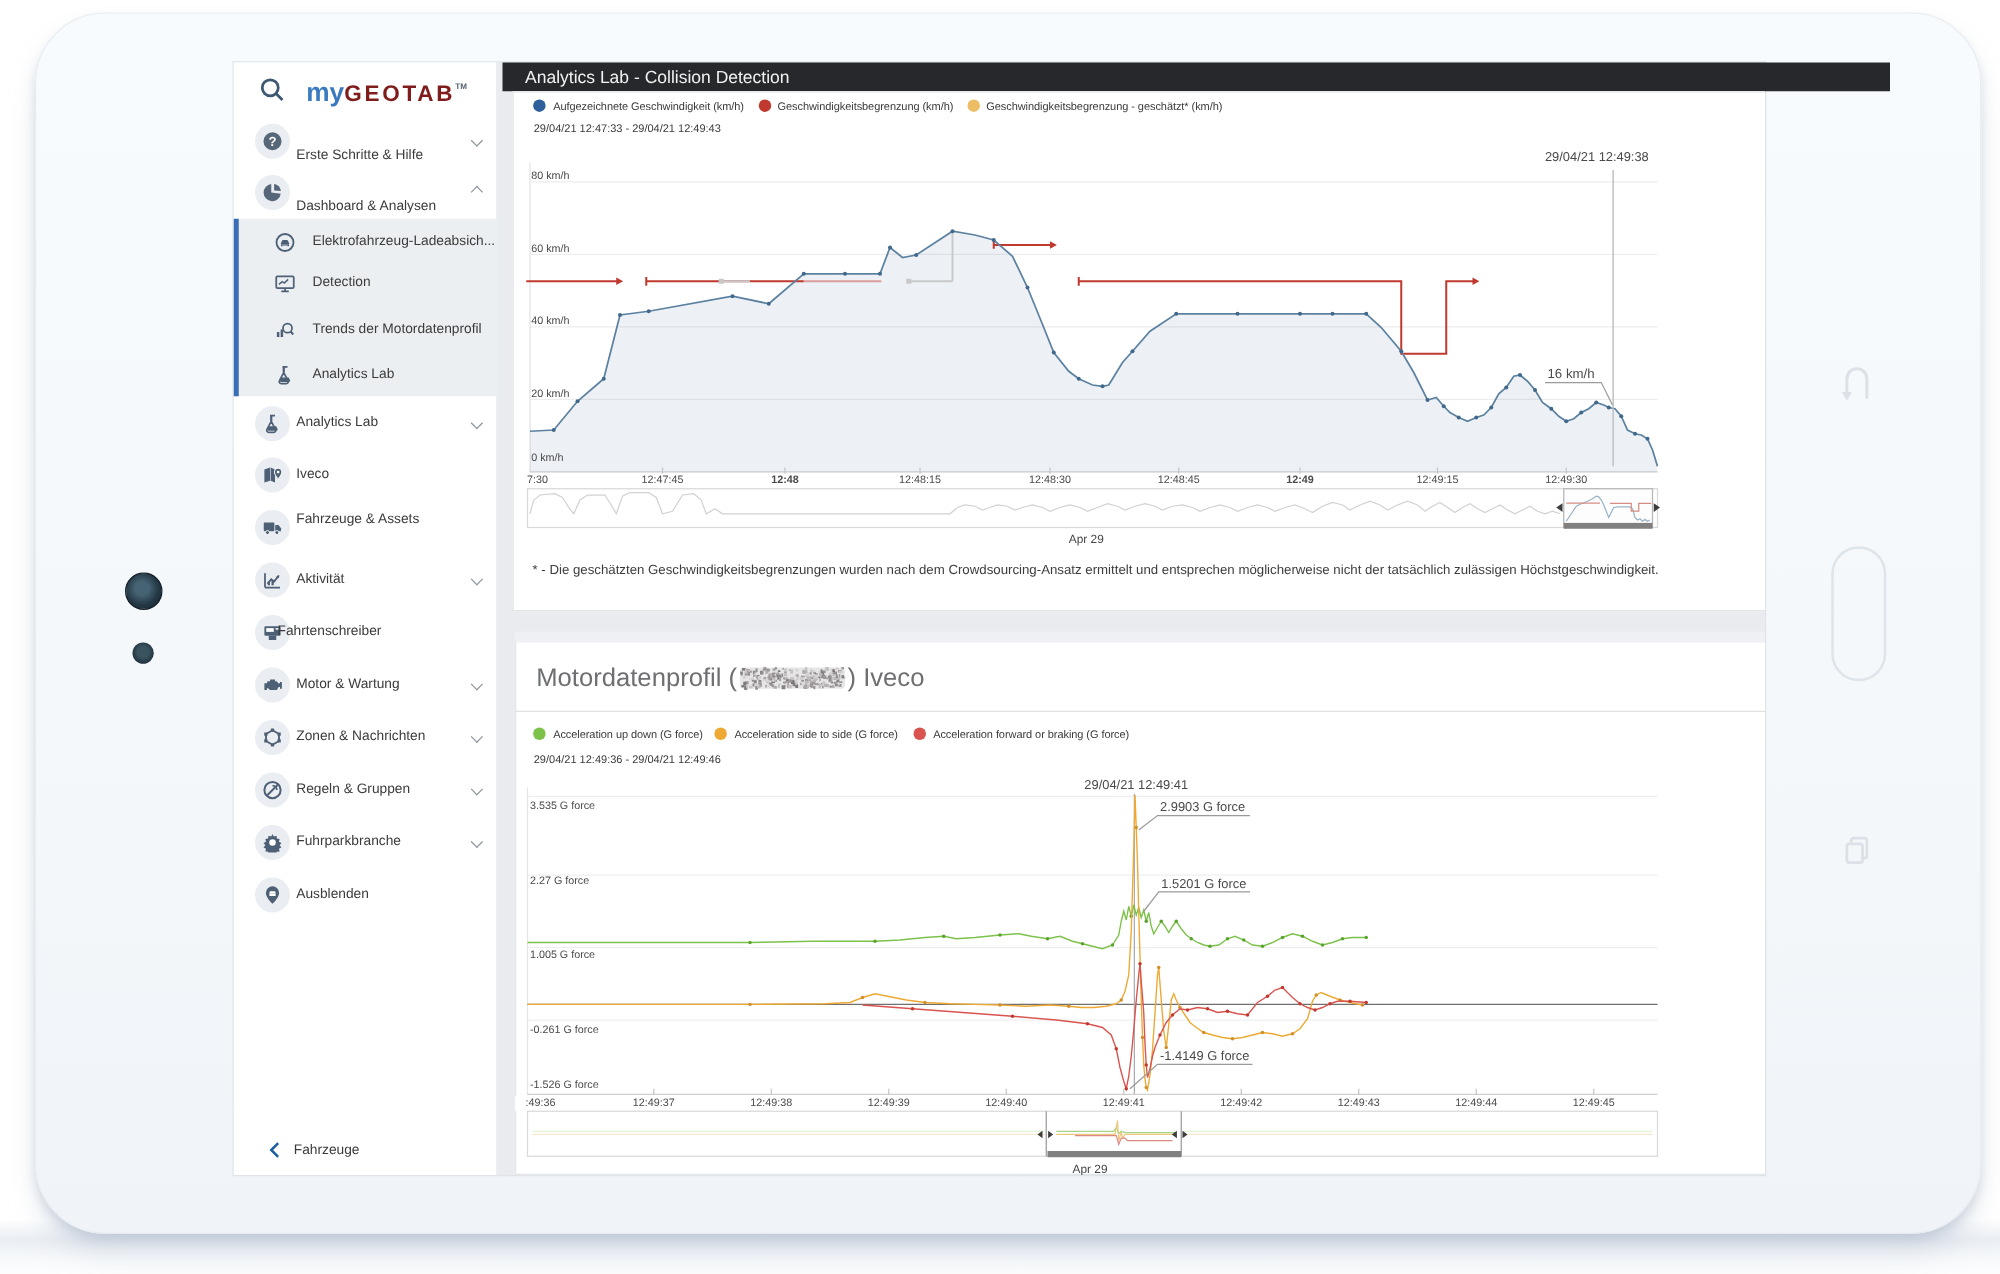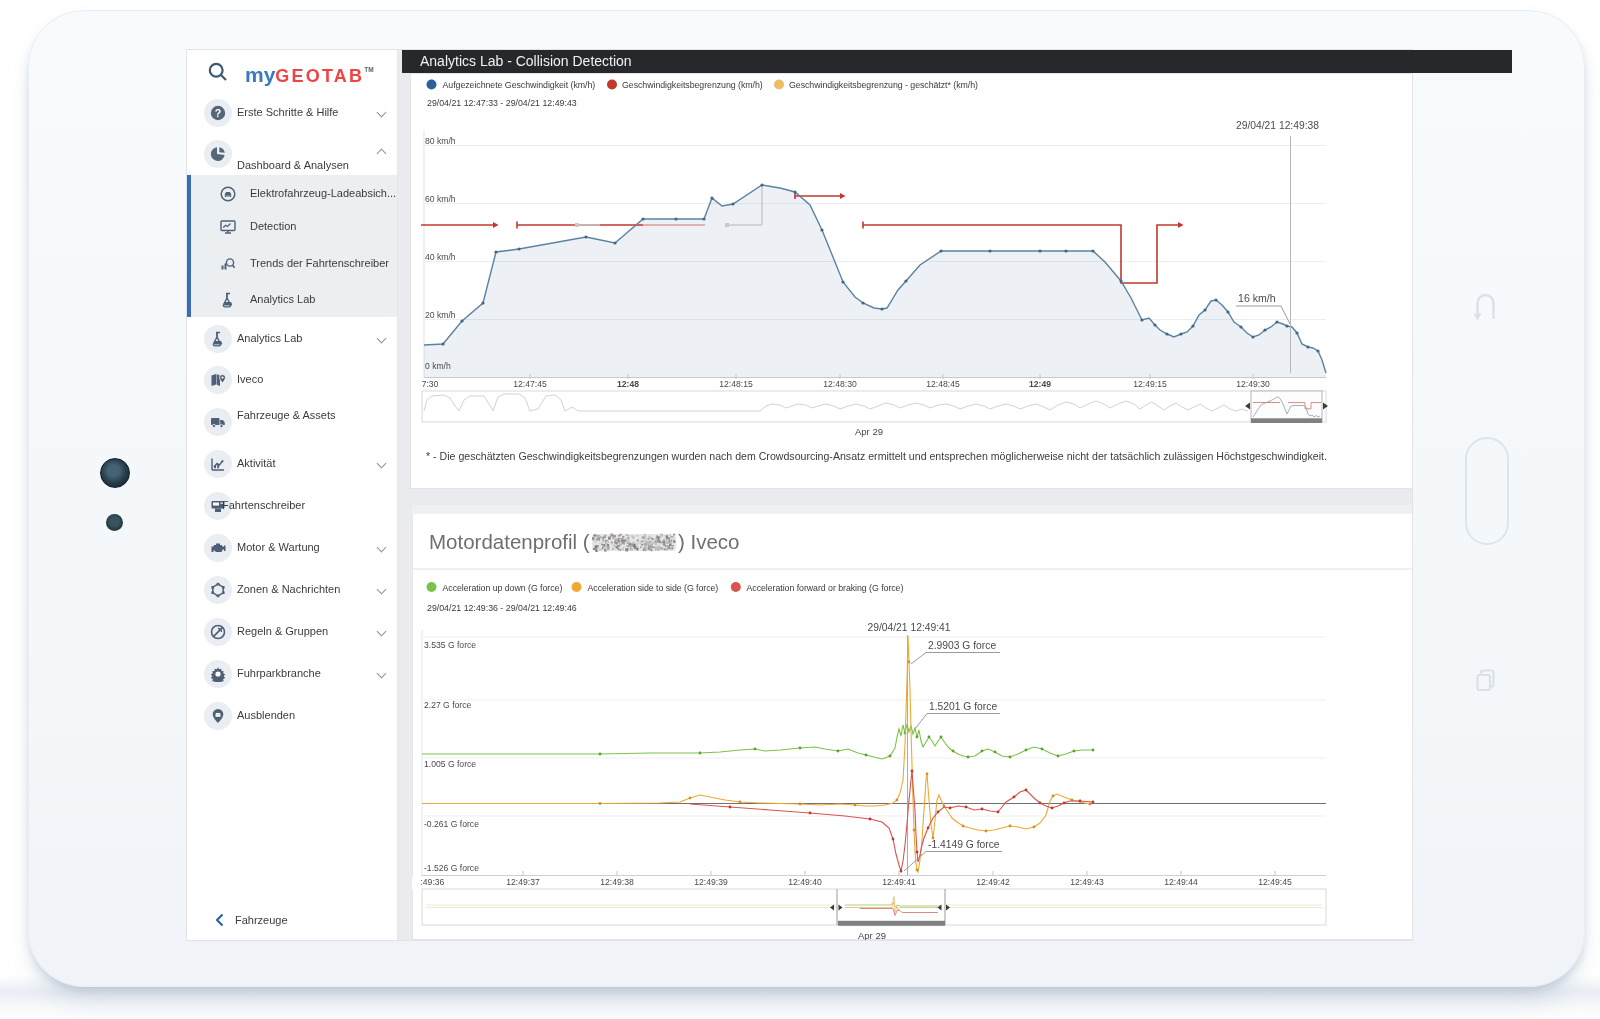--- a/index.html
+++ b/index.html
@@ -54,28 +54,28 @@
     <path d="M7 6 V4.5 A2 2 0 0 1 9 2.5 h8.5 A2 2 0 0 1 19.5 4.5 v12 a2 2 0 0 1 -2 2 H16" fill="none" stroke="#dbe1e7" stroke-width="2.2"></path>
     <rect x="3.5" y="7" width="12.5" height="15" rx="2" fill="none" stroke="#dbe1e7" stroke-width="2.2"></rect>
   </svg>
   <div id="screen" class="abs"></div>
   <div class="sidebar abs">
     <svg class="abs" style="left:20px;top:11px" width="22" height="22" viewBox="0 0 22 22">
       <circle cx="9.2" cy="9.2" r="6.4" fill="none" stroke="#3e5872" stroke-width="2.2"></circle>
       <line x1="14" y1="14" x2="19" y2="19" stroke="#3e5872" stroke-width="2.2"></line>
     </svg>
     <div class="abs" style="left:58px;top:13px;font-weight:bold;white-space:nowrap">
-      <span style="font-size:21px;color:#3a7bbf">my</span><span style="font-size:18px;color:#ef4444;letter-spacing:2.2px">GEOTAB</span><span style="font-size:6.5px;color:#55626f;vertical-align:10px;letter-spacing:0">TM</span>
+      <span style="font-size:21px;color:#3a7bbf">my</span><span style="font-size:18px;color:#7f1d1d;letter-spacing:2.2px">GEOTAB</span><span style="font-size:6.5px;color:#55626f;vertical-align:10px;letter-spacing:0">TM</span>
     </div>
     <div class="icircle" style="left:17px;top:49px"></div>
       <svg class="abs" style="left:23px;top:55px" width="16" height="16" viewBox="0 0 16 16">
         <circle cx="8" cy="8" r="7.2" fill="#566779"></circle>
         <text x="8" y="11.6" font-size="10.5" font-weight="bold" fill="#ffffff" text-anchor="middle" font-family="Liberation Sans">?</text>
       </svg>
-      <div class="sitem" style="left:50px;top:56px">Erste Schritte &amp; Hilfe</div>
+      <div class="sitem" style="left:50px;top:68px">Erste Schritte &amp; Hilfe</div>
       <div class="chev down" style="left:191px;top:59px"></div>
     <div class="icircle" style="left:17px;top:90px"></div>
       <svg class="abs" style="left:23px;top:96px" width="16" height="16" viewBox="0 0 16 16">
         <path d="M7 1.2 A6.9 6.9 0 1 0 14.6 9 L7 8 Z" fill="#566779"></path>
         <path d="M9.3 1.2 A6.9 6.9 0 0 1 14.8 6.8 L9.3 6.3 Z" fill="#566779"></path>
       </svg>
       <div class="sitem" style="left:50px;top:109px">Dashboard &amp; Analysen</div>
       <div class="chev up" style="left:191px;top:100px"></div>
     <div id="submenu"></div>
     <svg class="abs" style="left:33px;top:136px" width="16" height="16" viewBox="0 0 16 16">
@@ -87,21 +87,21 @@
         <rect x="1" y="2" width="14" height="9.5" rx="1" fill="none" stroke="#4e6076" stroke-width="1.4"></rect>
         <path d="M3.2 8.5 l2.5-2.2 1.8 1.2 3-3" fill="none" stroke="#4e6076" stroke-width="1.2"></path>
         <path d="M8 11.5 v2 M5 14 h6" stroke="#4e6076" stroke-width="1.4"></path>
       </svg>
       <div class="sitem" style="left:63px;top:170px">Detection</div>
     <svg class="abs" style="left:33px;top:206px" width="16" height="16" viewBox="0 0 16 16">
         <path d="M1.5 13.5 v-4 h2 v4 z M4.5 13.5 v-6 h2 v6 z" fill="#4e6076"></path>
         <circle cx="10" cy="6.5" r="3.6" fill="none" stroke="#4e6076" stroke-width="1.4"></circle>
         <line x1="12.5" y1="9.2" x2="14.6" y2="11.6" stroke="#4e6076" stroke-width="1.6"></line>
       </svg>
-      <div class="sitem" style="left:63px;top:207px">Trends der Fahrtenschreiber</div>
+      <div class="sitem" style="left:63px;top:207px">Trends der Motordatenprofil</div>
     <svg class="abs" style="left:33px;top:242px" width="16" height="16" viewBox="0 0 16 16">
         <path d="M6 1.5 h4 M6.8 1.5 v4.2 l3.6 6.8 a1.6 1.6 0 0 1 -1.4 2.4 H5 a1.6 1.6 0 0 1 -1.4 -2.4 l3.6 -6.8 V1.5" fill="none" stroke="#4e6076" stroke-width="1.4"></path>
         <path d="M5 10 h6 l1 2 a1 1 0 0 1 -0.9 1.5 H4.9 A1 1 0 0 1 4 12 Z" fill="#4e6076"></path>
       </svg>
       <div class="sitem" style="left:63px;top:243px">Analytics Lab</div>
     <div class="icircle" style="left:17px;top:275px"></div>
       <svg class="abs" style="left:23px;top:281px" width="16" height="16" viewBox="0 0 16 16">
         <path d="M6 1.5 h4 M6.8 1.5 v4.2 l3.6 6.8 a1.6 1.6 0 0 1 -1.4 2.4 H5 a1.6 1.6 0 0 1 -1.4 -2.4 l3.6 -6.8 V1.5" fill="none" stroke="#4e6076" stroke-width="1.4"></path>
         <path d="M5 10 h6 l1 2 a1 1 0 0 1 -0.9 1.5 H4.9 A1 1 0 0 1 4 12 Z" fill="#4e6076"></path>
       </svg>

